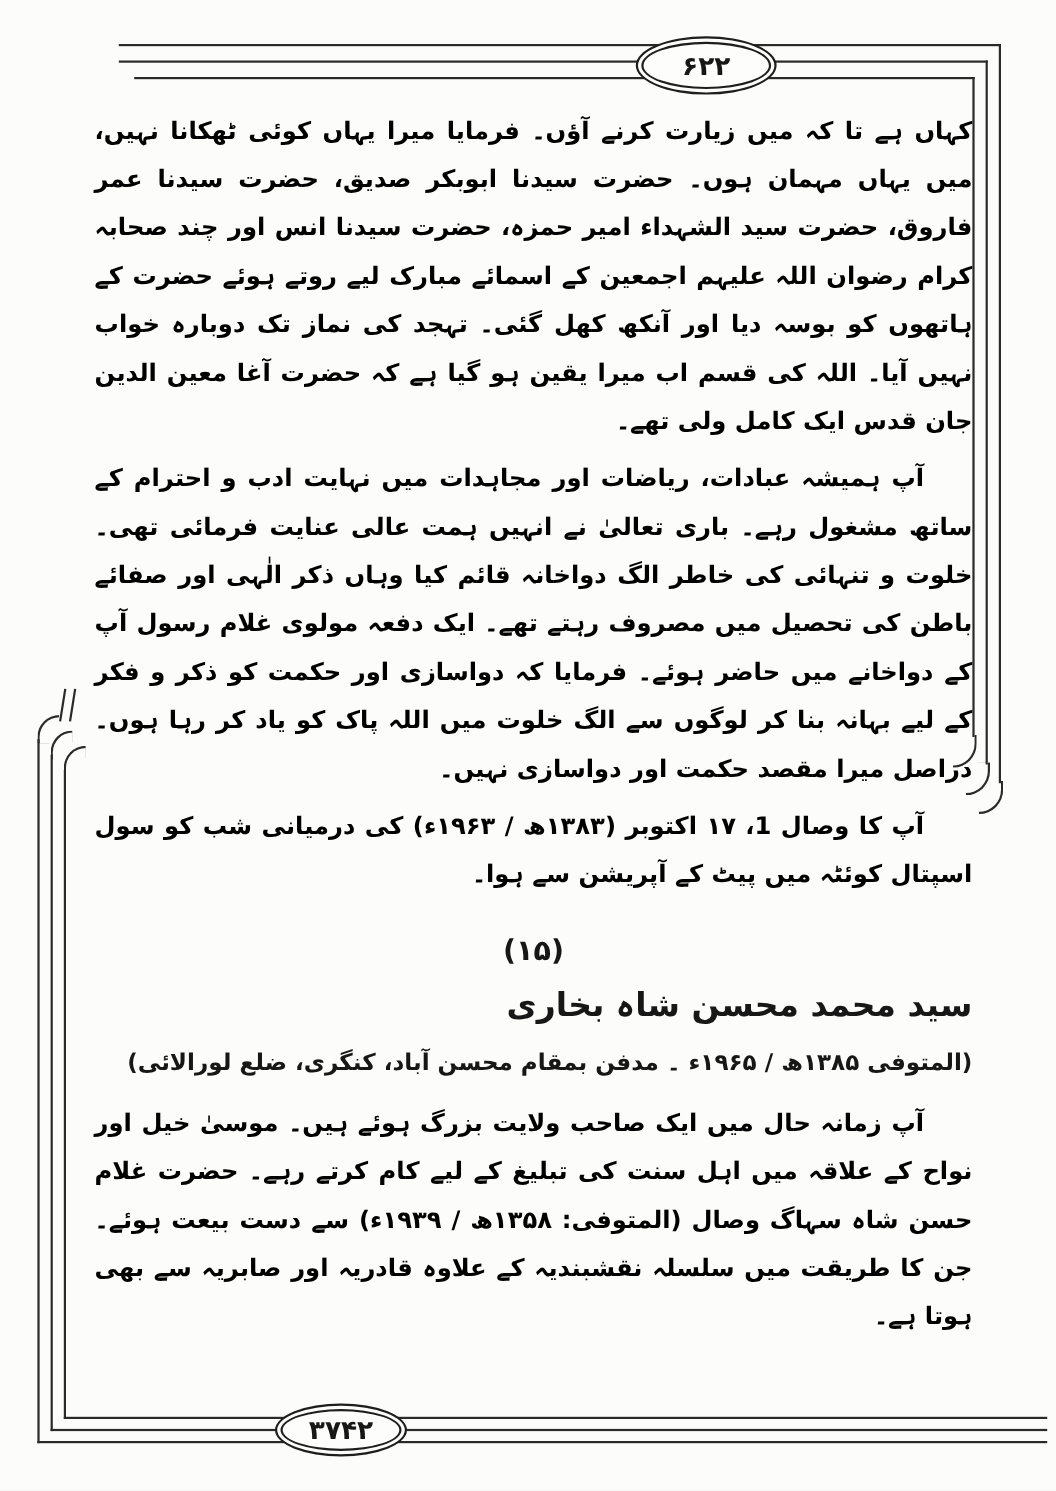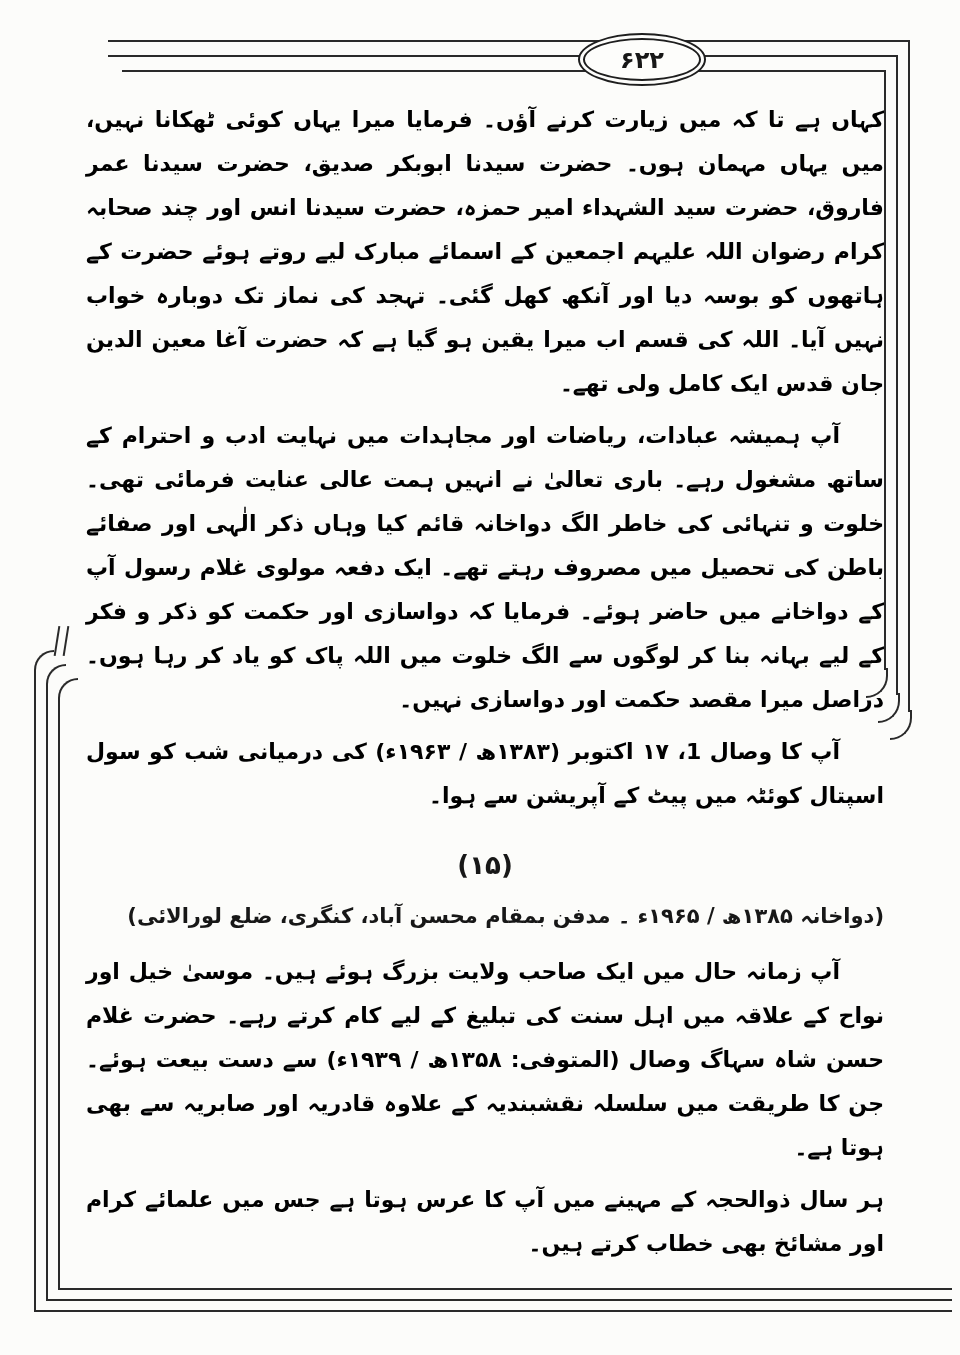--- a/index.html
+++ b/index.html
@@ -94,24 +94,28 @@
   <div class="ln tick2"></div>
 
   <div class="ln b1"></div>
   <div class="ln b2"></div>
   <div class="ln b3"></div>
 
   <div class="badge top-badge">
     <span class="inner"></span>
     <span class="num">۶۲۲</span>
   </div>
+  <div class="badge bottom-badge">
+    <span class="inner"></span>
+    <span class="num">۳۷۴۲</span>
+  </div>
 
   <div class="content">
     <p class="para">کہاں ہے تا کہ میں زیارت کرنے آؤں۔ فرمایا میرا یہاں کوئی ٹھکانا نہیں، میں یہاں مہمان ہوں۔ حضرت سیدنا ابوبکر صدیق، حضرت سیدنا عمر فاروق، حضرت سید الشہداء امیر حمزہ، حضرت سیدنا انس اور چند صحابہ کرام رضوان اللہ علیہم اجمعین کے اسمائے مبارک لیے روتے ہوئے حضرت کے ہاتھوں کو بوسہ دیا اور آنکھ کھل گئی۔ تہجد کی نماز تک دوبارہ خواب نہیں آیا۔ اللہ کی قسم اب میرا یقین ہو گیا ہے کہ حضرت آغا معین الدین جان قدس ایک کامل ولی تھے۔</p>
     <p class="para indent">آپ ہمیشہ عبادات، ریاضات اور مجاہدات میں نہایت ادب و احترام کے ساتھ مشغول رہے۔ باری تعالیٰ نے انہیں ہمت عالی عنایت فرمائی تھی۔ خلوت و تنہائی کی خاطر الگ دواخانہ قائم کیا وہاں ذکر الٰہی اور صفائے باطن کی تحصیل میں مصروف رہتے تھے۔ ایک دفعہ مولوی غلام رسول آپ کے دواخانے میں حاضر ہوئے۔ فرمایا کہ دواسازی اور حکمت کو ذکر و فکر کے لیے بہانہ بنا کر لوگوں سے الگ خلوت میں اللہ پاک کو یاد کر رہا ہوں۔ دراصل میرا مقصد حکمت اور دواسازی نہیں۔</p>
     <p class="para indent">آپ کا وصال 1، ۱۷ اکتوبر (۱۳۸۳ھ / ۱۹۶۳ء) کی درمیانی شب کو سول اسپتال کوئٹہ میں پیٹ کے آپریشن سے ہوا۔</p>
     <div class="section-number">(۱۵)</div>
-    <div class="section-note">(دواخانہ ۱۳۸۵ھ / ۱۹۶۵ء ۔ مدفن بمقام محسن آباد، کنگری، ضلع لورالائی)</div>
+    <div class="section-title">سید محمد محسن شاہ بخاری</div>
+    <div class="section-note">(المتوفی ۱۳۸۵ھ / ۱۹۶۵ء ۔ مدفن بمقام محسن آباد، کنگری، ضلع لورالائی)</div>
     <p class="para indent">آپ زمانہ حال میں ایک صاحب ولایت بزرگ ہوئے ہیں۔ موسیٰ خیل اور نواح کے علاقہ میں اہل سنت کی تبلیغ کے لیے کام کرتے رہے۔ حضرت غلام حسن شاہ سہاگ وصال (المتوفی: ۱۳۵۸ھ / ۱۹۳۹ء) سے دست بیعت ہوئے۔ جن کا طریقت میں سلسلہ نقشبندیہ کے علاوہ قادریہ اور صابریہ سے بھی ہوتا ہے۔</p>
-    <p class="para">ہر سال ذوالحجہ کے مہینے میں آپ کا عرس ہوتا ہے جس میں علمائے کرام اور مشائخ بھی خطاب کرتے ہیں۔</p>
   </div>
 
 </div>
 
 </body></html>

